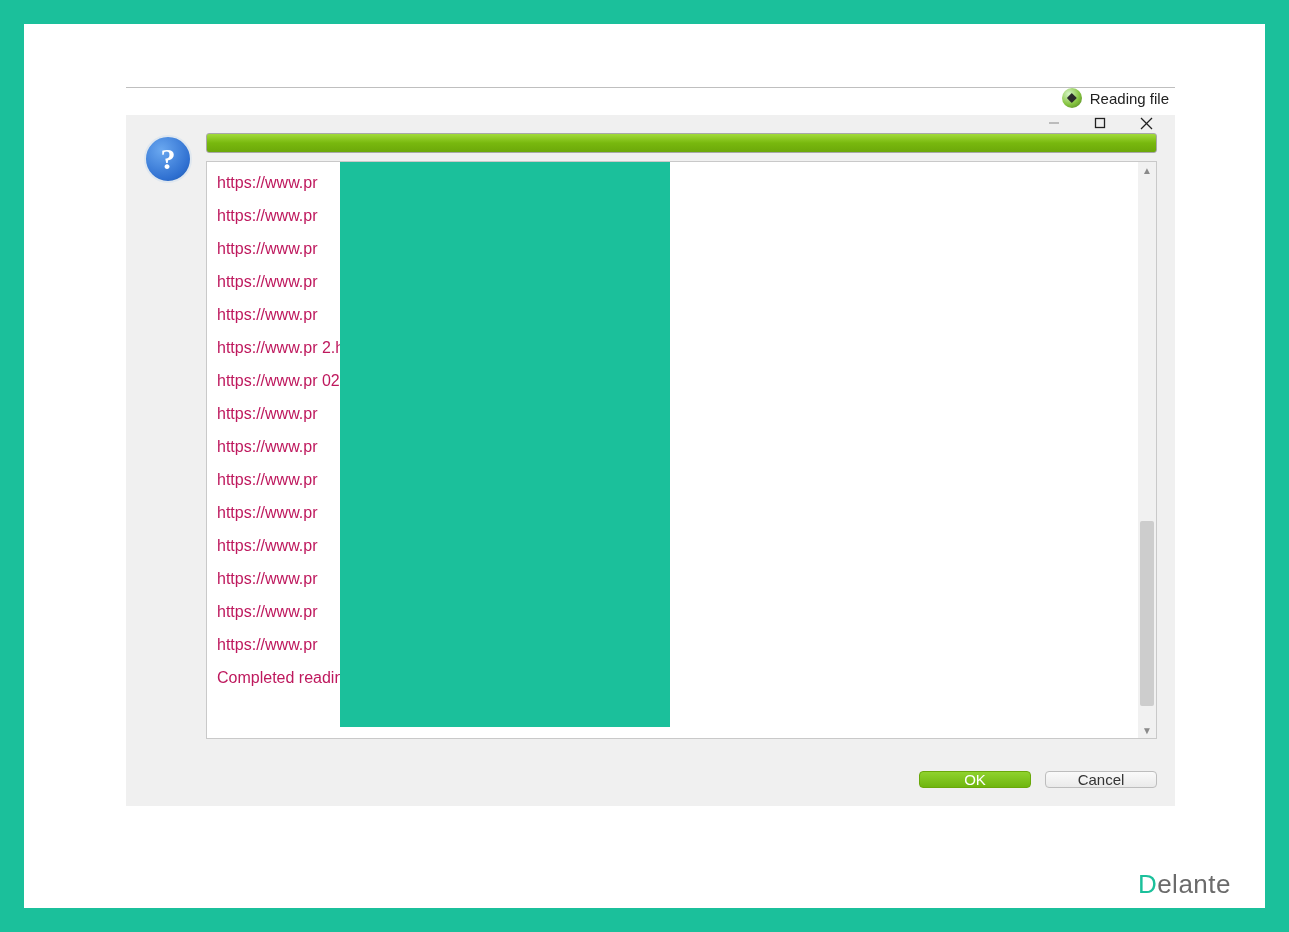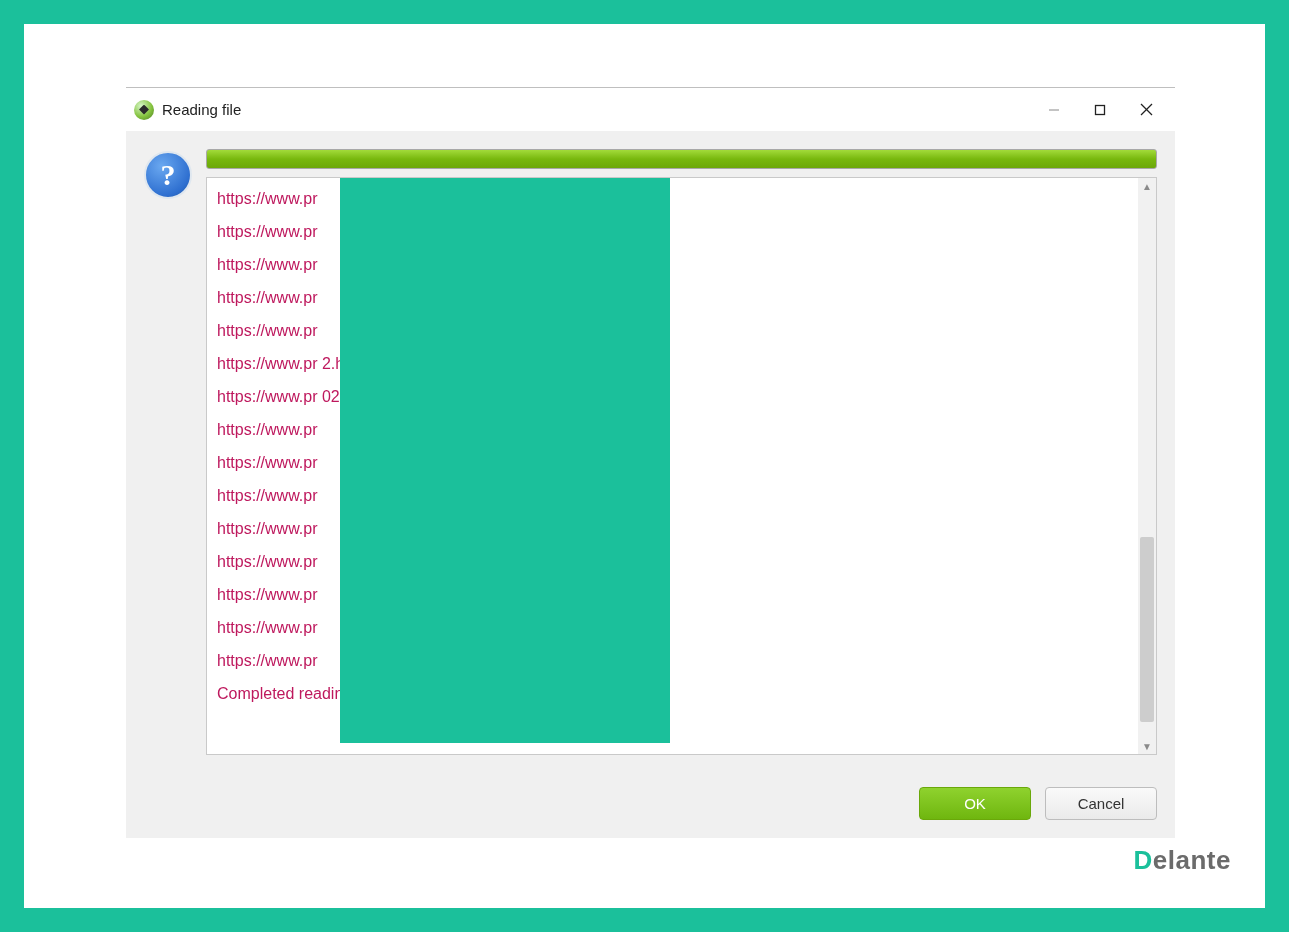--- a/index.html
+++ b/index.html
@@ -19,25 +19,26 @@
     }
     .dialog-wrap {
       position: absolute;
       left: 102px;
       top: 63px;
       right: 90px;
       background: #fff;
     }
     .titlebar {
       display: flex;
-      align-items: center;
-      height: 44px;
+      align-items: flex-end;
+      height: 28px;
       border-top: 1px solid #bfbfbf;
       background: #fff;
       padding: 0 6px;
+      flex-direction: column;
     }
     .titlebar-left {
       display: flex;
       align-items: center;
       gap: 8px;
       padding-left: 2px;
     }
     .app-icon {
       width: 20px;
       height: 20px;
@@ -168,44 +169,44 @@
     }
     .button-row {
       display:flex;
       justify-content: flex-end;
       gap: 14px;
       padding: 14px 18px 18px 18px;
       background: #f0f0f0;
     }
     .btn {
       min-width: 112px;
-      height: 33px;
+      height: 17px;
       border-radius: 4px;
       font-size: 15px;
       display:flex;
       align-items:center;
       justify-content:center;
       border: 1px solid #bdbdbd;
       cursor: pointer;
     }
     .btn-primary {
       background: linear-gradient(to bottom, #8fd22e, #6fb60f);
       color: #fff;
       border-color: #6aa80a;
     }
     .btn-secondary {
       background: linear-gradient(to bottom, #fafafa, #eaeaea);
       color: #333;
     }
     .brand-logo {
       position:absolute;
       right: 34px;
-      bottom: 32px;
+      bottom: 8px;
       font-size: 26px;
-      font-weight: 700;
+      font-weight: 400;
       letter-spacing: 0.5px;
       color: #6b6b6b;
     }
     .brand-logo .accent { color: #1bc09b; }
   </style>
 </head>
 <body>
 
 <div class="outer-frame">
   <div class="dialog-wrap">

